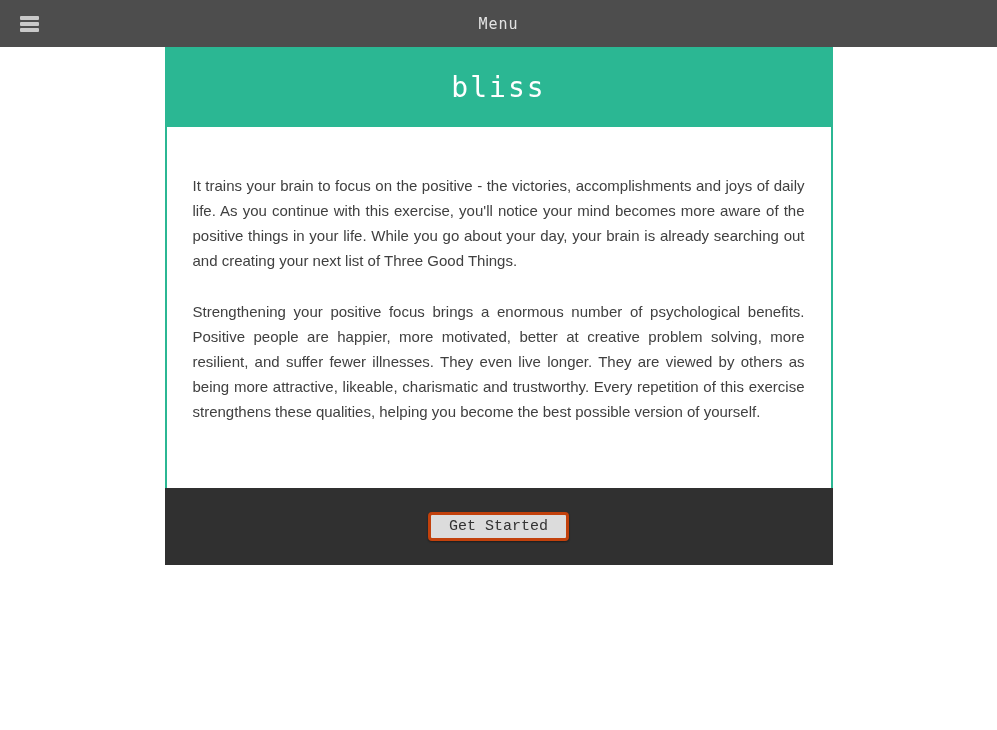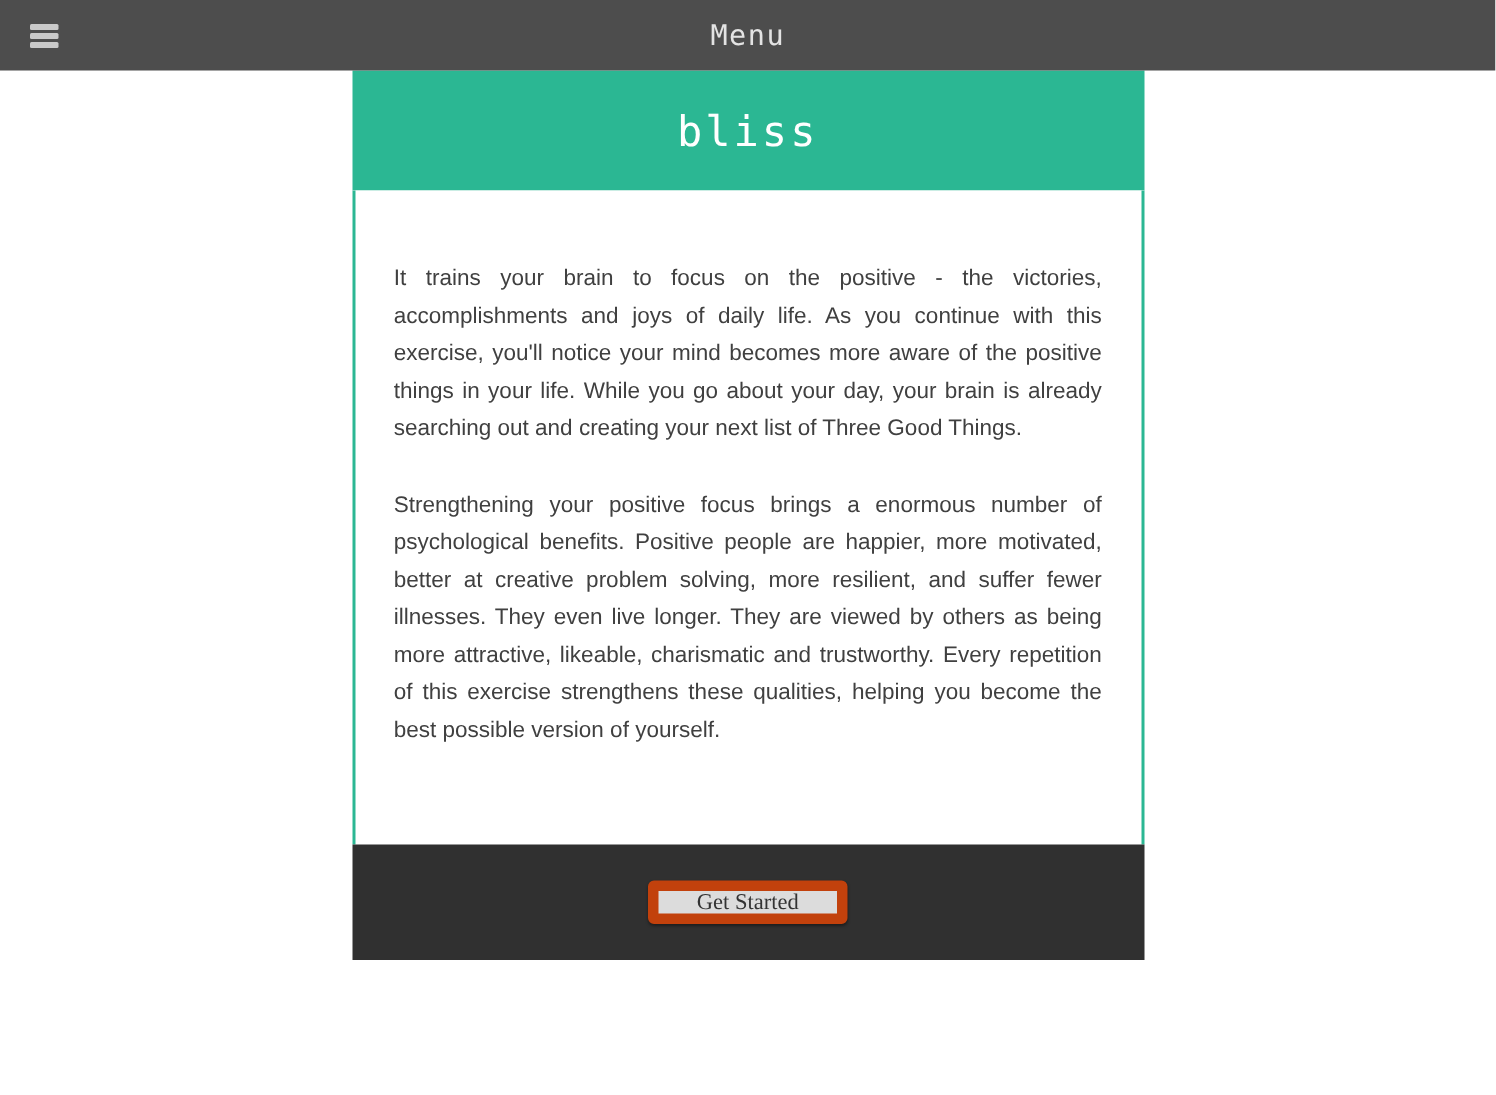--- a/index.html
+++ b/index.html
@@ -38,27 +38,27 @@
   }
   .hamburger .bar {
     width: 19px;
     height: 4px;
     background: #c9c9c9;
     border-radius: 1px;
   }
   .menu-title {
     color: #e3e3e3;
     font-family: "DejaVu Sans Mono", monospace;
-    font-size: 19px;
+    font-size: 15px;
     letter-spacing: 1px;
   }
 
   
   .card {
-    width: 528px;
+    width: 668px;
     margin: 0 auto;
   }
   .app-header {
     height: 80px;
     background: #2bb793;
     display: flex;
     align-items: center;
     justify-content: center;
   }
   .app-title {
@@ -100,24 +100,24 @@
     background: #303030;
     display: flex;
     align-items: center;
     justify-content: center;
   }
   .get-started {
     min-width: 133px;
     height: 29px;
     padding: 0 18px;
     background: #dcdcdc;
-    border: 7px solid #c2410c;
+    border: 3px solid #c2410c;
     border-radius: 4px;
     box-shadow: 0 1px 2px rgba(0,0,0,0.4);
-    font-family: Liberation Serif, serif;
+    font-family: Liberation Mono, monospace;
     font-size: 15px;
     color: #333333;
     cursor: pointer;
   }
 </style>
 </head>
 <body>
 
 <div class="topbar">
   <button class="hamburger">

